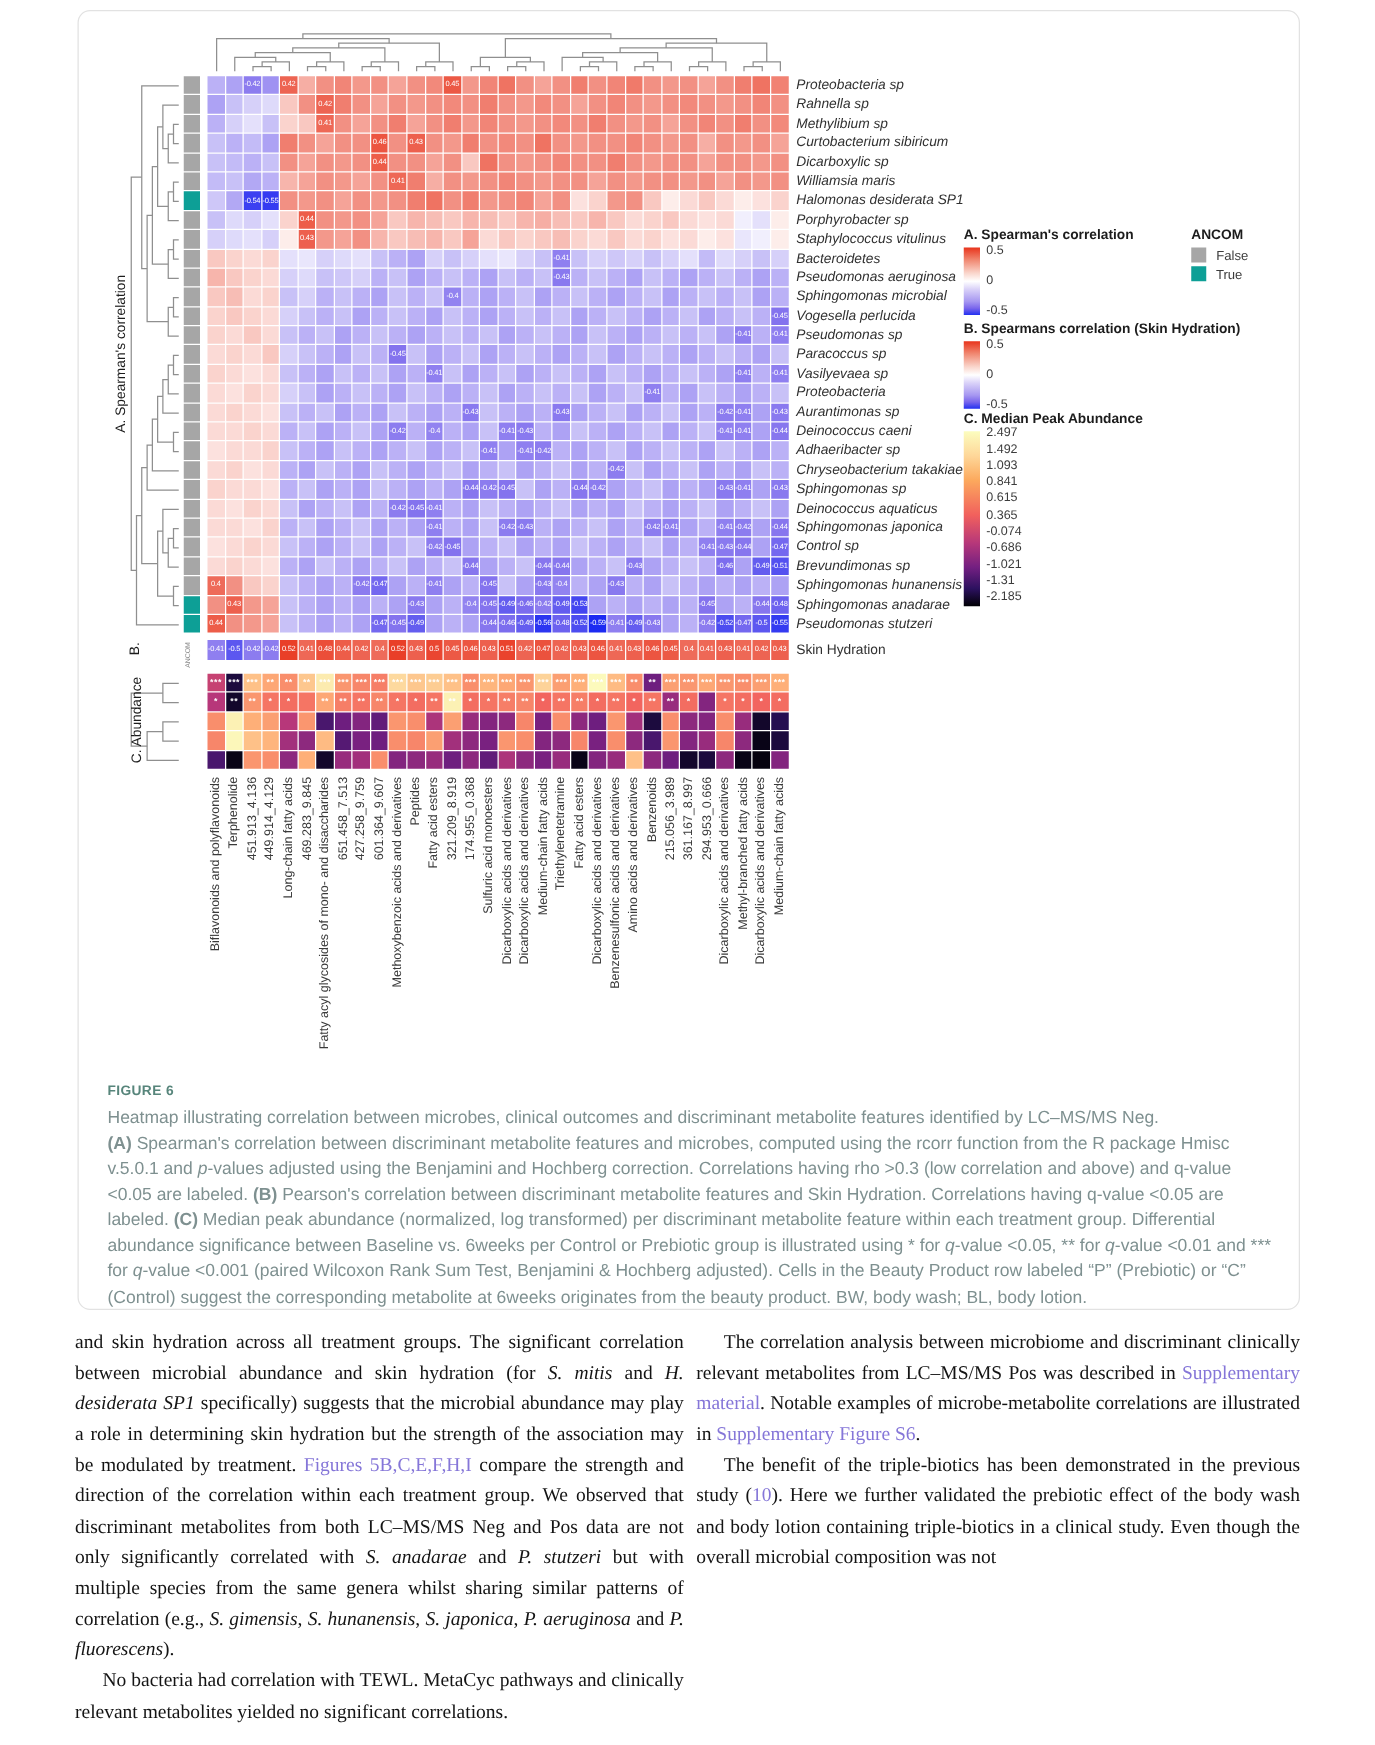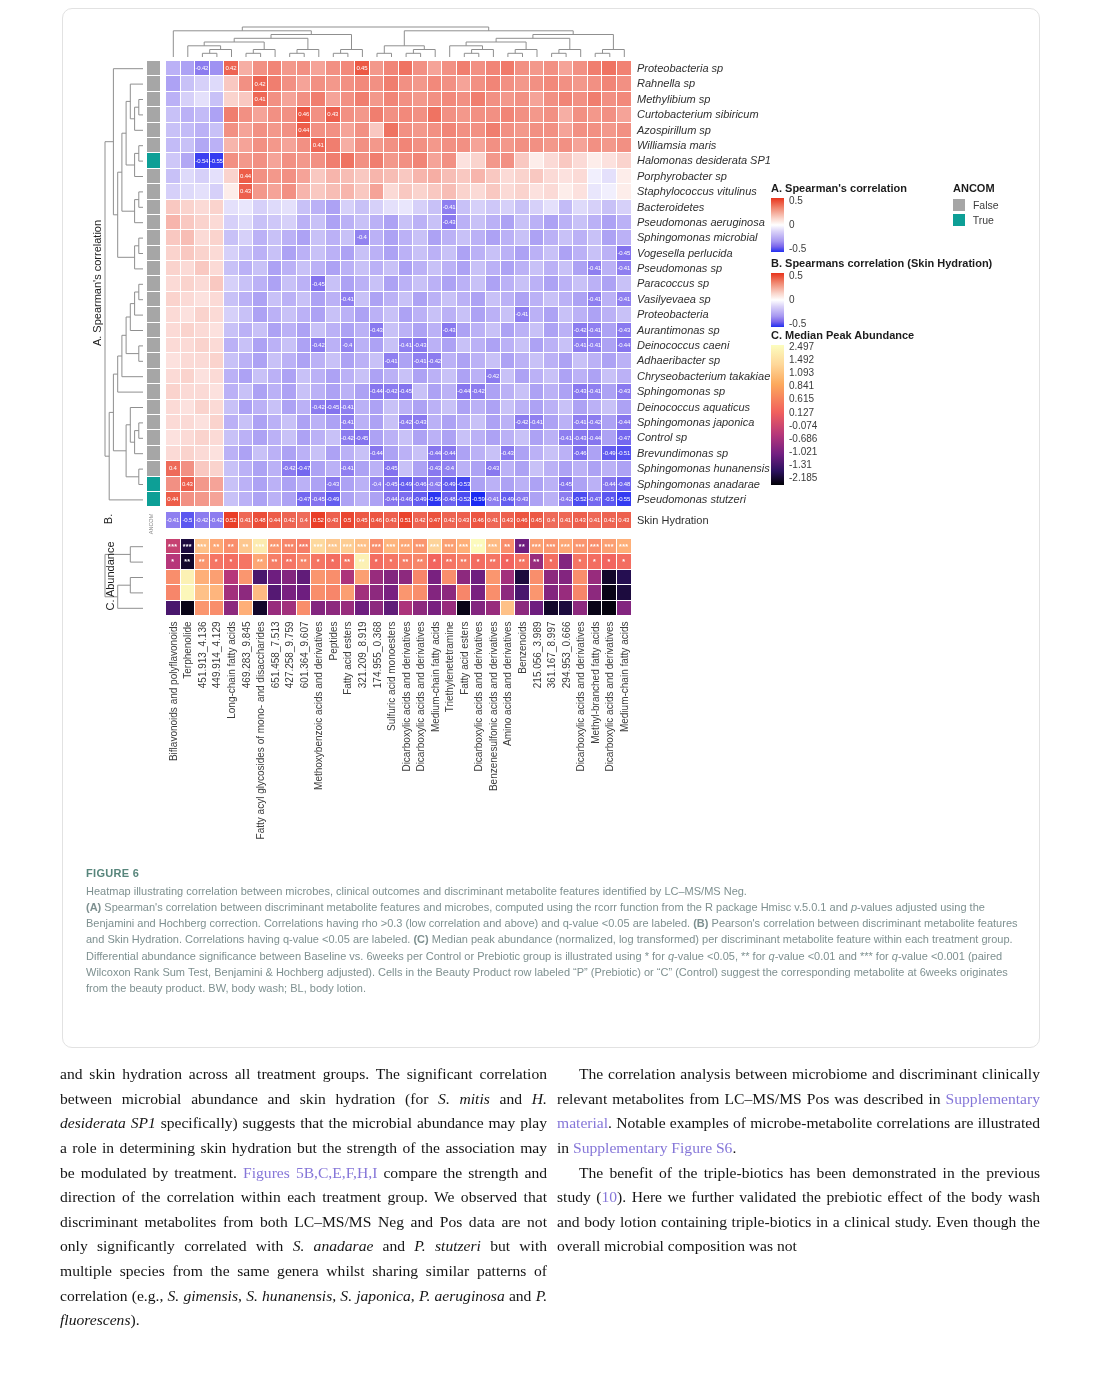--- a/index.html
+++ b/index.html
@@ -39,21 +39,21 @@
   .leg-ticks{font-size:10px;color:#3c3c3c;}
   .grad-corr{width:13px;background:linear-gradient(to bottom,
       #e8341c 0%, #f0866f 18%, #fad6cc 38%, #ffffff 50%, #d9d1f8 62%, #a697f1 80%, #7a66ec 90%, #2230f0 100%);}
   .grad-magma{width:13px;background:linear-gradient(to bottom,
       #fcfdbf 0%, #fed799 14%, #fca95d 28%, #f1605d 48%, #b6377a 64%, #721f81 78%, #2c115f 90%, #000004 100%);}
   .swatch{width:12px;height:12px;display:inline-block;vertical-align:-2px;margin-right:5px;}
   .leg-row{font-size:10.5px;color:#3c3c3c;height:15px;line-height:15px;}
 
   
   .cap-label{font-size:11px;font-weight:bold;letter-spacing:0.3px;}
-  .cap-text{font-size:11px;line-height:1.47;}
+  .cap-text{font-size:14px;line-height:1.47;}
   .cap-text .bd{font-weight:bold;}
   .cap-text .it{font-style:italic;}
 
   
   .col-text{position:absolute;font-family:"Liberation Serif",serif;font-size:15.6px;line-height:1.58;
     color:#141414;text-align:justify;}
   .col-text p{margin:0;}
   .col-text p.ind{text-indent:22px;}
   .it{font-style:italic;}
   .bd{font-weight:bold;}
@@ -1099,21 +1099,21 @@
         <div class="hm-cell" style="background: rgb(116, 104, 239);">-0.47</div>
         <div class="hm-cell" style="background: rgb(92, 87, 240);">-0.5</div>
         <div class="hm-cell" style="background: rgb(52, 59, 241);">-0.55</div>
       </div>
 
     <div id="row-labels" class="abs" style="left:574px;top:52px;">
         <div class="rowlab">Proteobacteria sp</div>
         <div class="rowlab">Rahnella sp</div>
         <div class="rowlab">Methylibium sp</div>
         <div class="rowlab">Curtobacterium sibiricum</div>
-        <div class="rowlab">Azospirillum sp</div>
+        <div class="rowlab">Dicarboxylic sp</div>
         <div class="rowlab">Williamsia maris</div>
         <div class="rowlab">Halomonas desiderata SP1</div>
         <div class="rowlab">Porphyrobacter sp</div>
         <div class="rowlab">Staphylococcus vitulinus</div>
         <div class="rowlab">Bacteroidetes</div>
         <div class="rowlab">Pseudomonas aeruginosa</div>
         <div class="rowlab">Sphingomonas microbial</div>
         <div class="rowlab">Vogesella perlucida</div>
         <div class="rowlab">Pseudomonas sp</div>
         <div class="rowlab">Paracoccus sp</div>
@@ -1374,21 +1374,21 @@
     <div class="abs" style="left:708px;top:320px;">
       <div class="leg-title">C. Median Peak Abundance</div>
       <div style="position:relative;margin-top:4px;">
         <div class="grad-magma" style="height:140px;"></div>
         <div id="legend-c-ticks">
             <div class="leg-ticks abs" style="left: 18px; top: -4px;">2.497</div>
             <div class="leg-ticks abs" style="left: 18px; top: 9.1px;">1.492</div>
             <div class="leg-ticks abs" style="left: 18px; top: 22.2px;">1.093</div>
             <div class="leg-ticks abs" style="left: 18px; top: 35.3px;">0.841</div>
             <div class="leg-ticks abs" style="left: 18px; top: 48.4px;">0.615</div>
-            <div class="leg-ticks abs" style="left: 18px; top: 61.5px;">0.127</div>
+            <div class="leg-ticks abs" style="left: 18px; top: 61.5px;">0.365</div>
             <div class="leg-ticks abs" style="left: 18px; top: 74.6px;">-0.074</div>
             <div class="leg-ticks abs" style="left: 18px; top: 87.7px;">-0.686</div>
             <div class="leg-ticks abs" style="left: 18px; top: 100.8px;">-1.021</div>
             <div class="leg-ticks abs" style="left: 18px; top: 113.9px;">-1.31</div>
             <div class="leg-ticks abs" style="left: 18px; top: 127px;">-2.185</div>
           </div>
       </div>
     </div>
 
     <div class="abs" style="left:23px;top:858px;width:932px;">
@@ -1427,20 +1427,21 @@
       <div class="collab" style="width: 235px; left: 371.1px; top: 723px;">361.167_8.997</div>
       <div class="collab" style="width: 235px; left: 385.65px; top: 723px;">294.953_0.666</div>
       <div class="collab" style="width: 235px; left: 400.2px; top: 723px;">Dicarboxylic acids and derivatives</div>
       <div class="collab" style="width: 235px; left: 414.75px; top: 723px;">Methyl-branched fatty acids</div>
       <div class="collab" style="width: 235px; left: 429.3px; top: 723px;">Dicarboxylic acids and derivatives</div>
       <div class="collab" style="width: 235px; left: 443.85px; top: 723px;">Medium-chain fatty acids</div>
     </div>
 
   <div class="col-text" style="left:60px;top:1062px;width:487px;">
     <p><span class="">and skin hydration across all treatment groups. The significant correlation between microbial abundance and skin hydration (for </span><span class="it">S. mitis</span><span class=""> and </span><span class="it">H. desiderata SP1</span><span class=""> specifically) suggests that the microbial abundance may play a role in determining skin hydration but the strength of the association may be modulated by treatment. </span><a class="link" style="color: rgb(133, 118, 216);">Figures 5B,C,E,F,H,I</a><span class=""> compare the strength and direction of the correlation within each treatment group. We observed that discriminant metabolites from both LC–MS/MS Neg and Pos data are not only significantly correlated with </span><span class="it">S. anadarae</span><span class=""> and </span><span class="it">P. stutzeri</span><span class=""> but with multiple species from the same genera whilst sharing similar patterns of correlation (e.g., </span><span class="it">S. gimensis</span><span class="">, </span><span class="it">S. hunanensis</span><span class="">, </span><span class="it">S. japonica</span><span class="">, </span><span class="it">P. aeruginosa</span><span class=""> and </span><span class="it">P. fluorescens</span><span class="">).</span></p>
+    <p class="ind"><span class="">No bacteria had correlation with TEWL. MetaCyc pathways and clinically relevant metabolites yielded no significant correlations.</span></p>
   </div>
 
   <div class="col-text" style="left:557px;top:1062px;width:483px;">
     <p class="ind"><span class="">The correlation analysis between microbiome and discriminant clinically relevant metabolites from LC–MS/MS Pos was described in </span><a class="link" style="color: rgb(133, 118, 216);">Supplementary material</a><span class="">. Notable examples of microbe-metabolite correlations are illustrated in </span><a class="link" style="color: rgb(133, 118, 216);">Supplementary Figure S6</a><span class="">.</span></p>
     <p class="ind"><span class="">The benefit of the triple-biotics has been demonstrated in the previous study (</span><a class="link" style="color: rgb(133, 118, 216);">10</a><span class="">). Here we further validated the prebiotic effect of the body wash and body lotion containing triple-biotics in a clinical study. Even though the overall microbial composition was not</span></p>
   </div>
 
 </div>
 
 </body></html>

